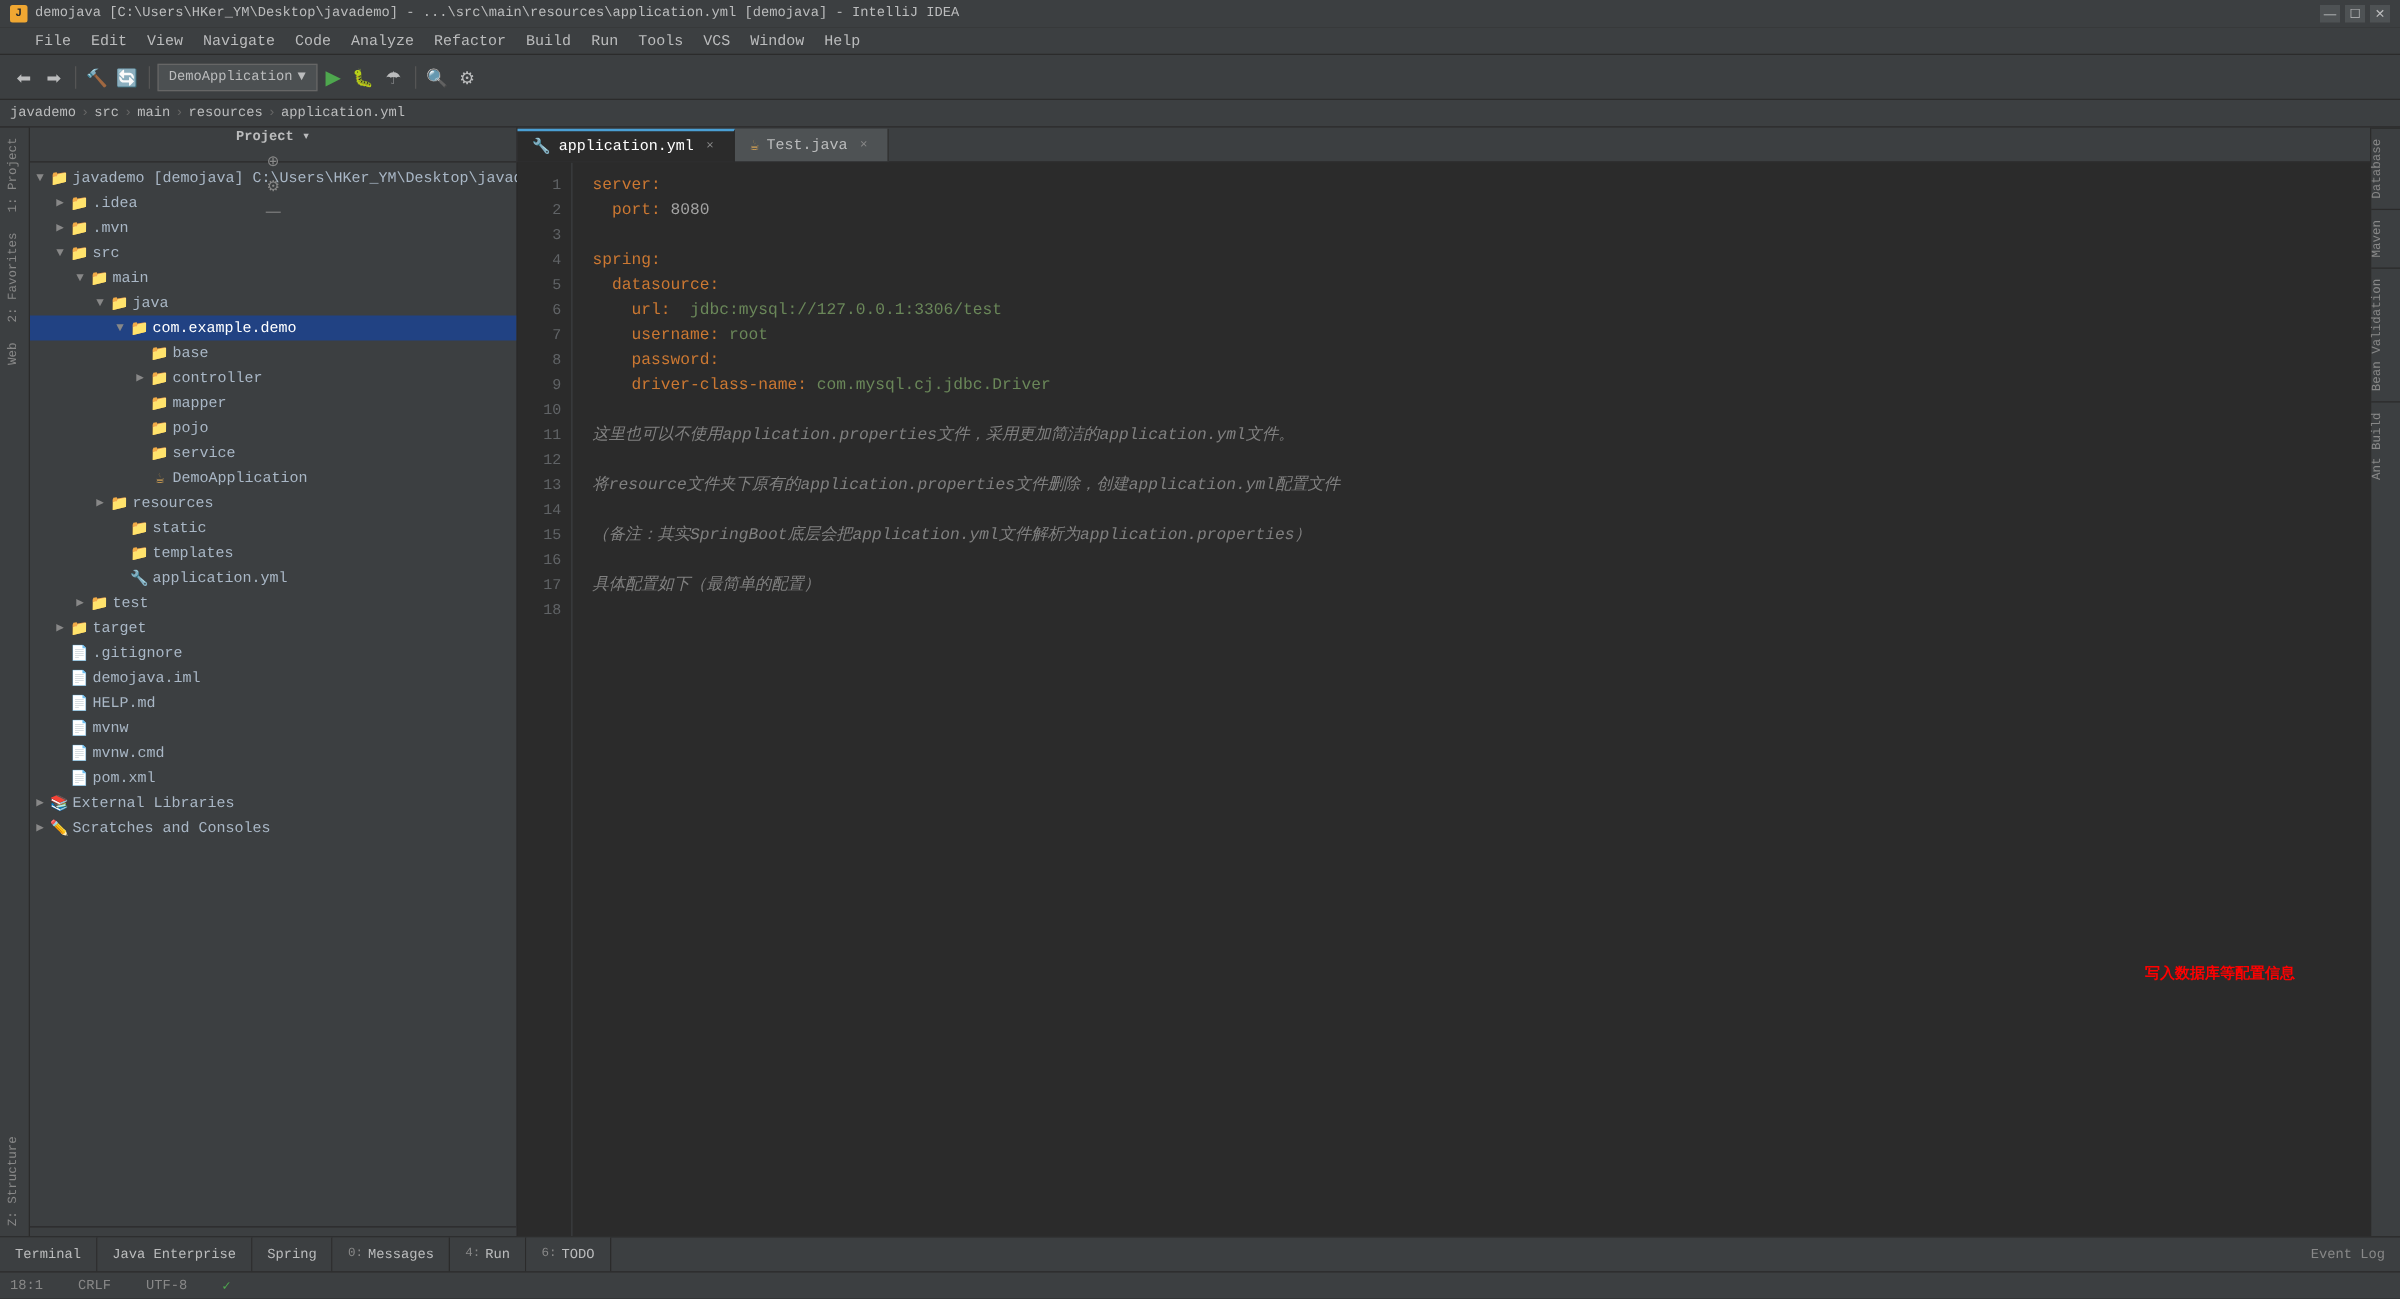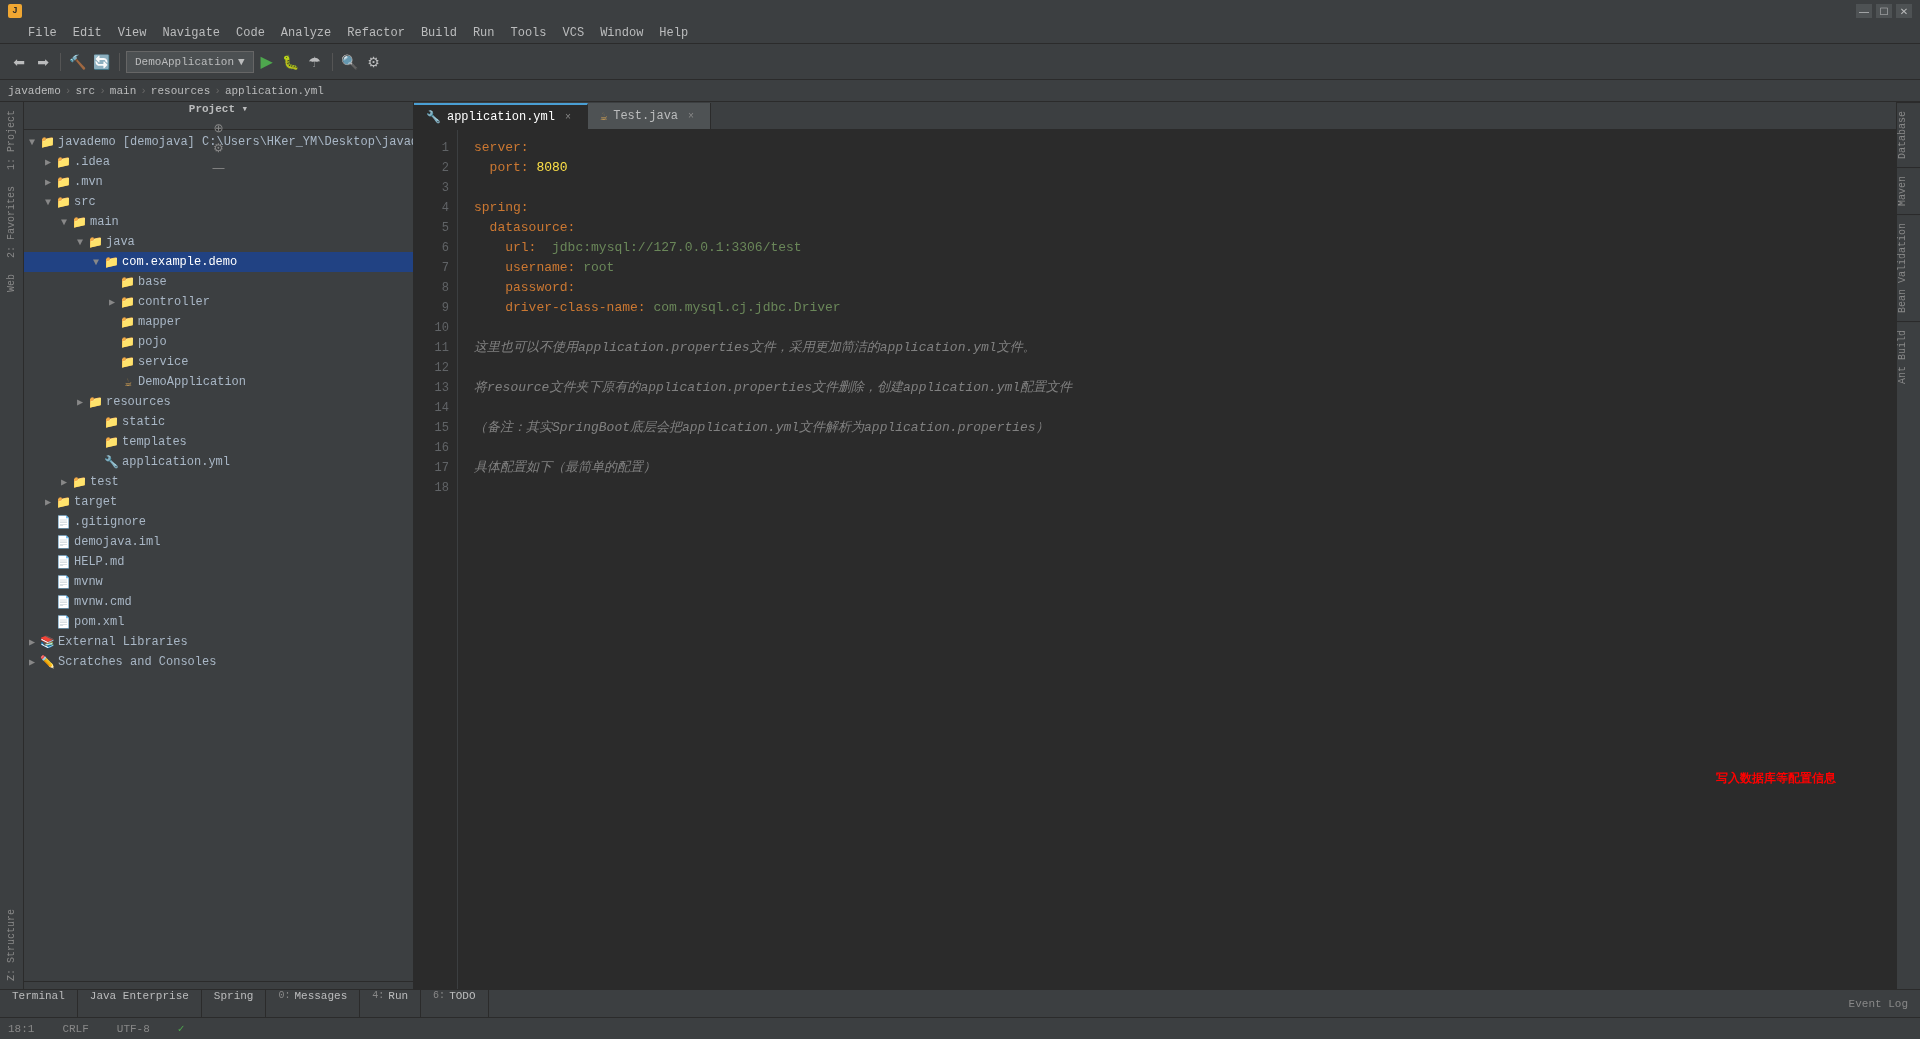--- a/index.html
+++ b/index.html
@@ -261,21 +261,21 @@
     .code-line {
       height: 20px;
       display: flex;
       align-items: center;
       position: relative;
     }
 
     
     .kw-key { color: #cc7832; }
     .kw-string { color: #6a8759; }
-    .kw-number { color: #fde047; }
+    .kw-number { color: #a3a3a3; }
     .kw-comment { color: #808080; font-style: italic; }
 
     
     .annotation-box {
       position: absolute;
       right: 60px;
       bottom: 200px;
       background: transparent;
     }
     .annotation-text {
@@ -338,21 +338,21 @@
     }
     #bottom-tabs {
       display: flex;
       align-items: center;
       height: 100%;
     }
     .bottom-tab {
       height: 28px;
       padding: 0 12px;
       display: flex;
-      align-items: flex-start;
+      align-items: center;
       gap: 4px;
       background: #3c3f41;
       border-right: 1px solid #2b2b2b;
       cursor: pointer;
       font-size: 11px;
       color: #bbbcbd;
     }
     .bottom-tab .tab-num {
       color: #888; font-size: 10px;
     }
@@ -381,20 +381,21 @@
       height: 8px;
       background: #3c3f41;
       border-top: 1px solid #2b2b2b;
     }
   </style>
 </head>
 <body>
 
 <div id="title-bar">
   <div class="title-icon">J</div>
+  <span>demojava [C:\Users\HKer_YM\Desktop\javademo] - ...\src\main\resources\application.yml [demojava] - IntelliJ IDEA</span>
   <div class="window-controls">
     <button class="win-btn">—</button>
     <button class="win-btn">☐</button>
     <button class="win-btn">✕</button>
   </div>
 </div>
 
 <div id="menu-bar">
     <span class="menu-item">File</span>
     <span class="menu-item">Edit</span>

